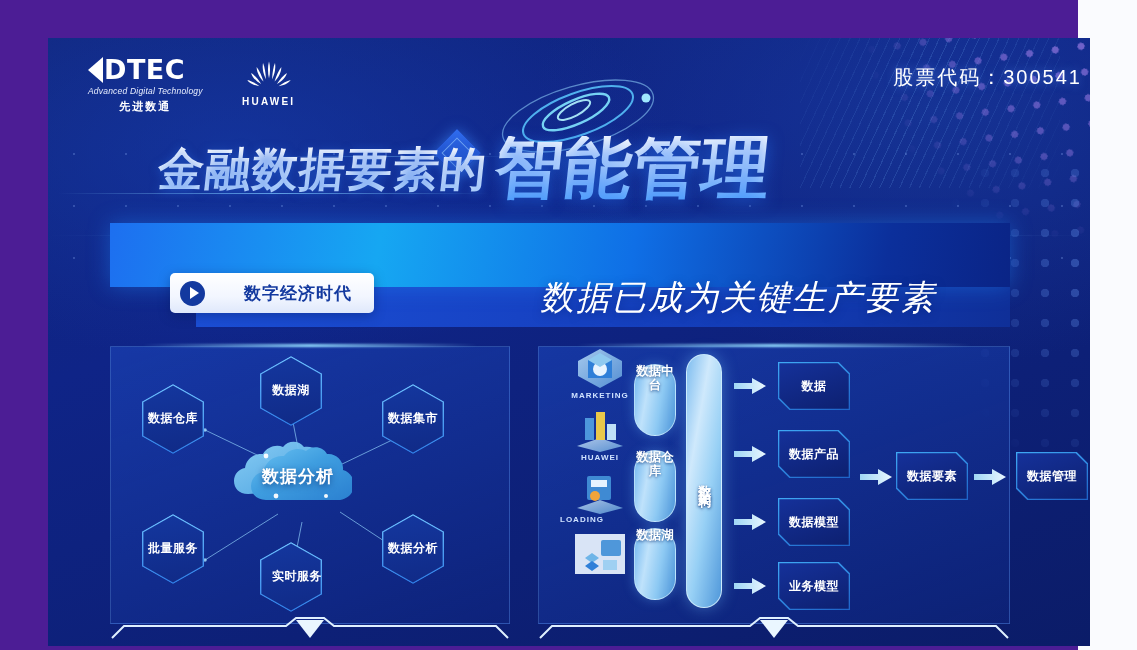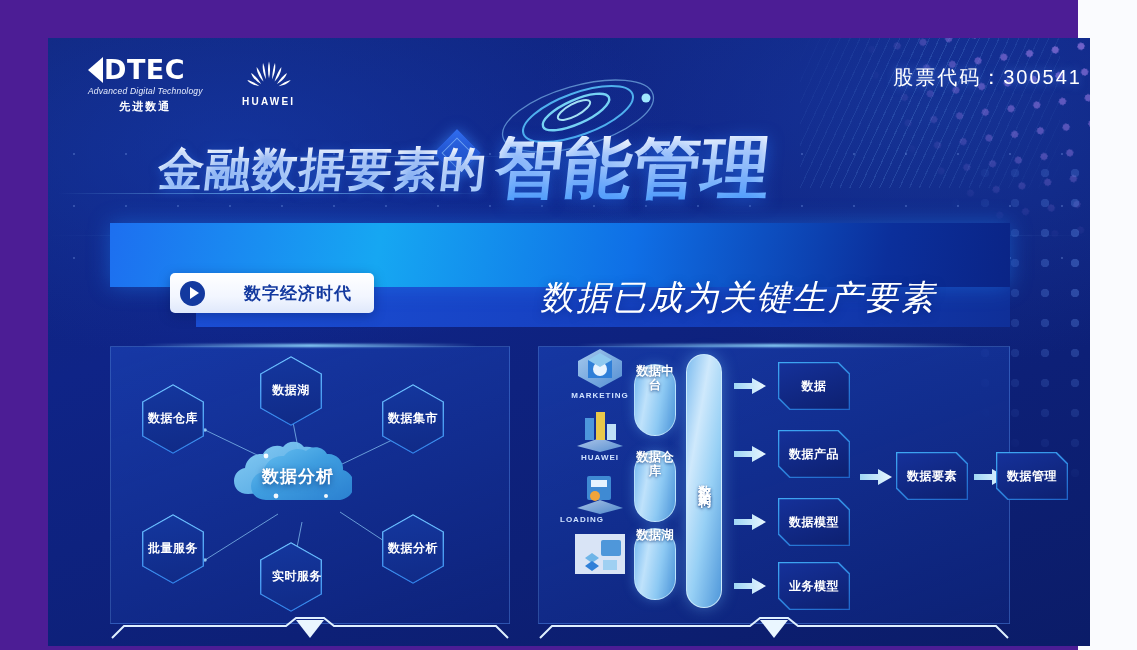--- a/index.html
+++ b/index.html
@@ -539,21 +539,21 @@
           </div>
           <div class="arrow" style="left:436px;top:122px"><svg viewBox="0 0 34 18" style="width:34px;height:18px">
               <defs>
                 <linearGradient id="ag" x1="0" y1="0" x2="1" y2="0">
                   <stop offset="0%" stop-color="#9fd6f5"></stop>
                   <stop offset="100%" stop-color="#e9f7ff"></stop>
                 </linearGradient>
               </defs>
               <path d="M0 6 h18 v-5 l14 8 l-14 8 v-5 h-18 z" fill="url(#ag)"></path>
             </svg></div>
-          <div class="nbox" style="left:458px;top:106px">
+          <div class="nbox" style="left:478px;top:106px">
             <div class="nbox-border"></div>
             <div class="nbox-fill"></div>
             <div class="nbox-label">数据管理</div>
           </div>
         </div>
     </div>
 
     <svg style="position:absolute;left:62px;top:578px;width:400px;height:30px" viewBox="0 0 400 30">
       <path d="M2 22 L14 10 L176 10 L186 2 L214 2 L224 10 L386 10 L398 22" fill="none" stroke="#dff0ff" stroke-width="2"></path>
       <path d="M186 4 L214 4 L200 22 Z" fill="#eaf6ff"></path>

